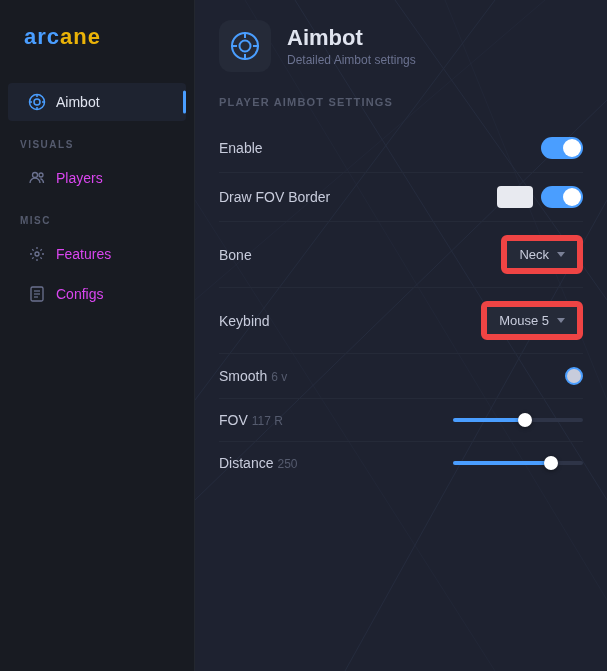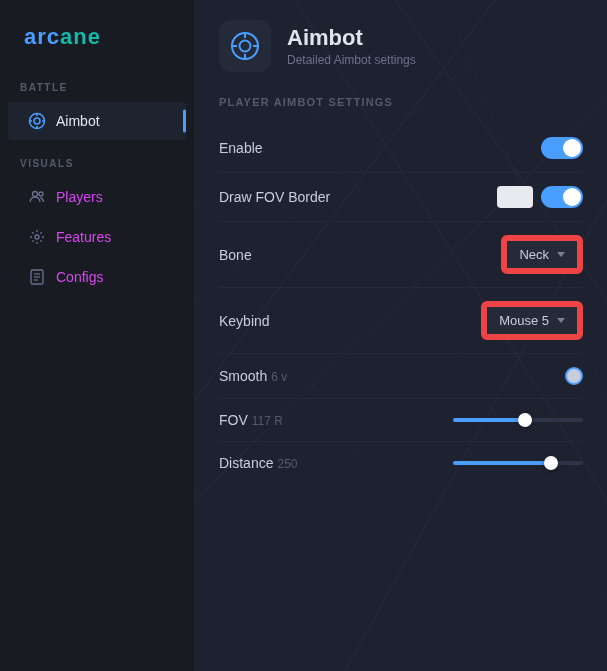--- a/index.html
+++ b/index.html
@@ -30,21 +30,21 @@
       font-size: 22px;
       font-weight: 700;
       letter-spacing: 1px;
     }
 
     .logo-arc {
       color: #4a9eff;
     }
 
     .logo-ane {
-      color: #14b8a6;
+      color: #eab308;
     }
 
     .section-label {
       padding: 0 20px 8px 20px;
       font-size: 10px;
       font-weight: 600;
       color: #555b6e;
       letter-spacing: 1.5px;
       text-transform: uppercase;
     }
@@ -311,21 +311,20 @@
     }
   </style>
 </head>
 <body>
 
 <div class="sidebar">
   <div class="logo">
     <span class="logo-arc">arc</span><span class="logo-ane">ane</span>
   </div>
 
-  <div class="section-label">BATTLE</div>
   <div class="nav-item active">
     <div class="nav-icon">
       <svg width="18" height="18" viewBox="0 0 18 18" fill="none">
         <circle cx="9" cy="9" r="7.5" stroke="#4a9eff" stroke-width="1.5" fill="none"></circle>
         <circle cx="9" cy="9" r="3" stroke="#4a9eff" stroke-width="1.5" fill="none"></circle>
         <line x1="9" y1="1" x2="9" y2="4" stroke="#4a9eff" stroke-width="1.5"></line>
         <line x1="9" y1="14" x2="9" y2="17" stroke="#4a9eff" stroke-width="1.5"></line>
         <line x1="1" y1="9" x2="4" y2="9" stroke="#4a9eff" stroke-width="1.5"></line>
         <line x1="14" y1="9" x2="17" y2="9" stroke="#4a9eff" stroke-width="1.5"></line>
       </svg>
@@ -339,20 +338,21 @@
       <svg width="18" height="18" viewBox="0 0 18 18" fill="none">
         <circle cx="7" cy="6" r="2.5" stroke="#6b7290" stroke-width="1.3" fill="none"></circle>
         <path d="M2 14c0-2.76 2.24-5 5-5s5 2.24 5 5" stroke="#6b7290" stroke-width="1.3" fill="none"></path>
         <circle cx="13" cy="6" r="2" stroke="#6b7290" stroke-width="1.3" fill="none"></circle>
         <path d="M15.5 14c0-2-1.3-3.7-3.1-4.4" stroke="#6b7290" stroke-width="1.3" fill="none"></path>
       </svg>
     </div>
     <span>Players</span>
   </div>
 
+  <div class="section-label section-spacer">MISC</div>
   <div class="nav-item">
     <div class="nav-icon">
       <svg width="18" height="18" viewBox="0 0 18 18" fill="none">
         <circle cx="9" cy="9" r="2" stroke="#6b7290" stroke-width="1.3" fill="none"></circle>
         <path d="M9 2v2M9 14v2M2 9h2M14 9h2M4.22 4.22l1.41 1.41M12.37 12.37l1.41 1.41M4.22 13.78l1.41-1.41M12.37 5.63l1.41-1.41" stroke="#6b7290" stroke-width="1.3"></path>
       </svg>
     </div>
     <span>Features</span>
   </div>
   <div class="nav-item">

